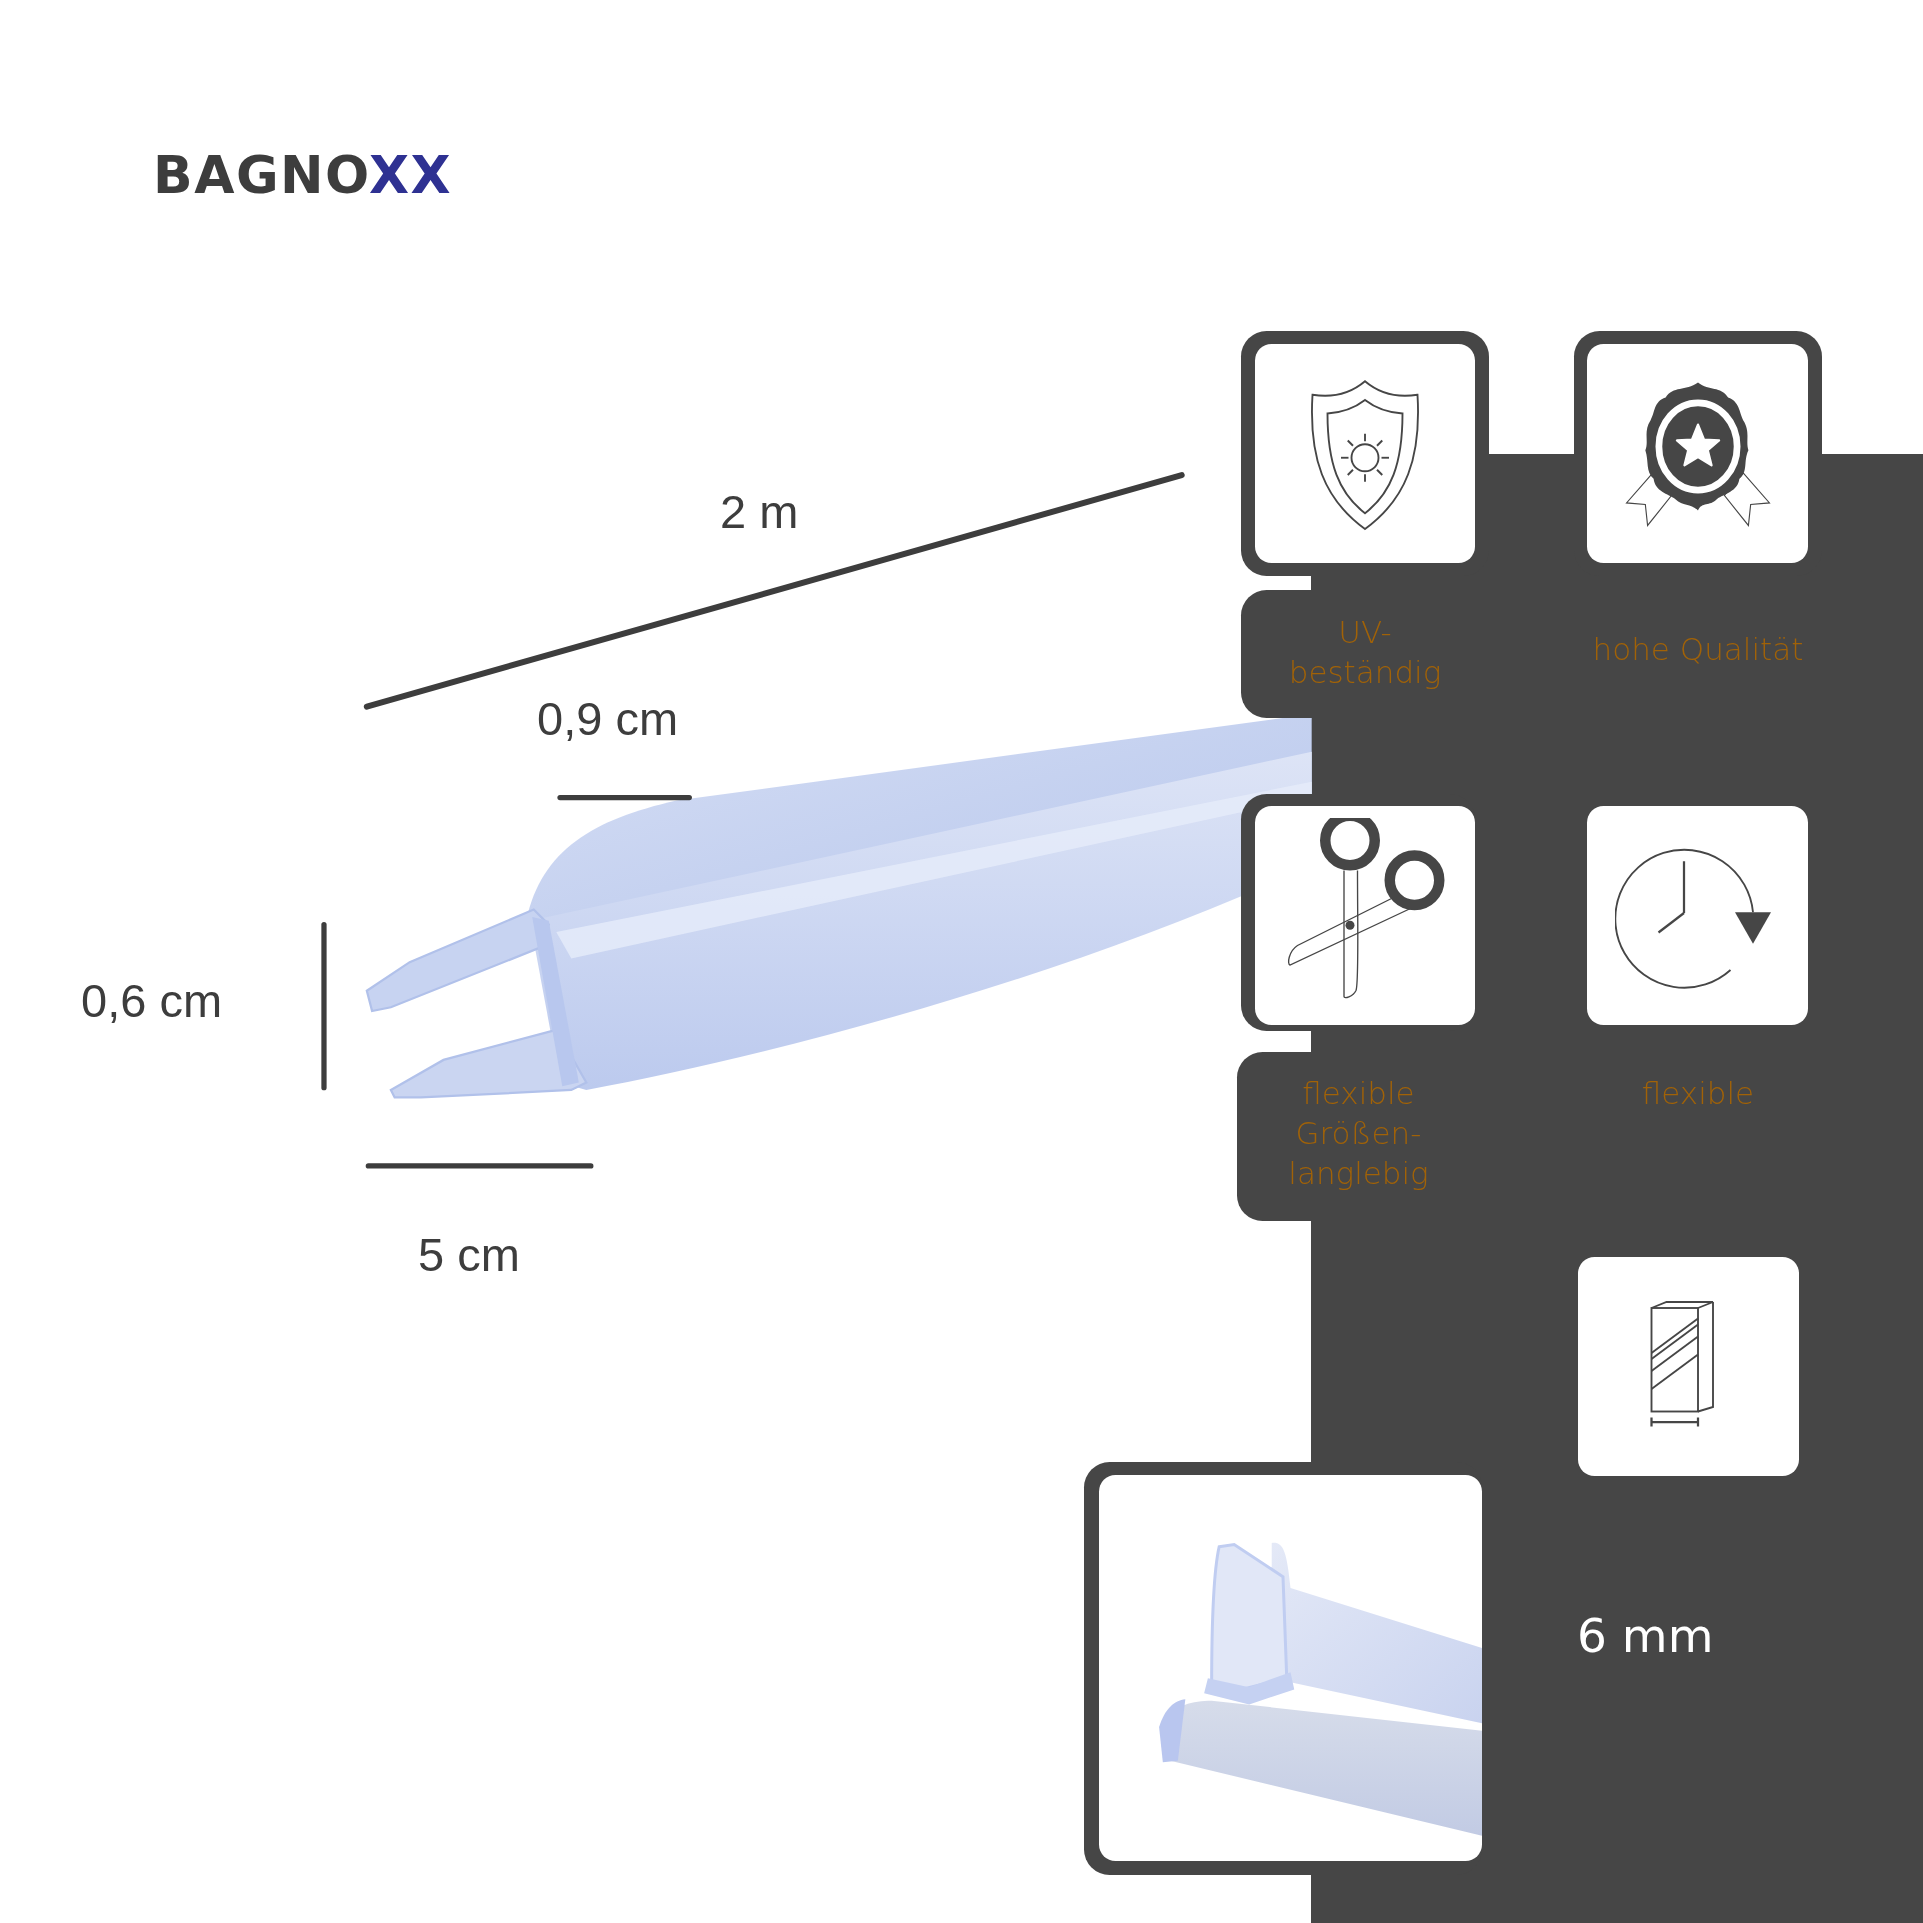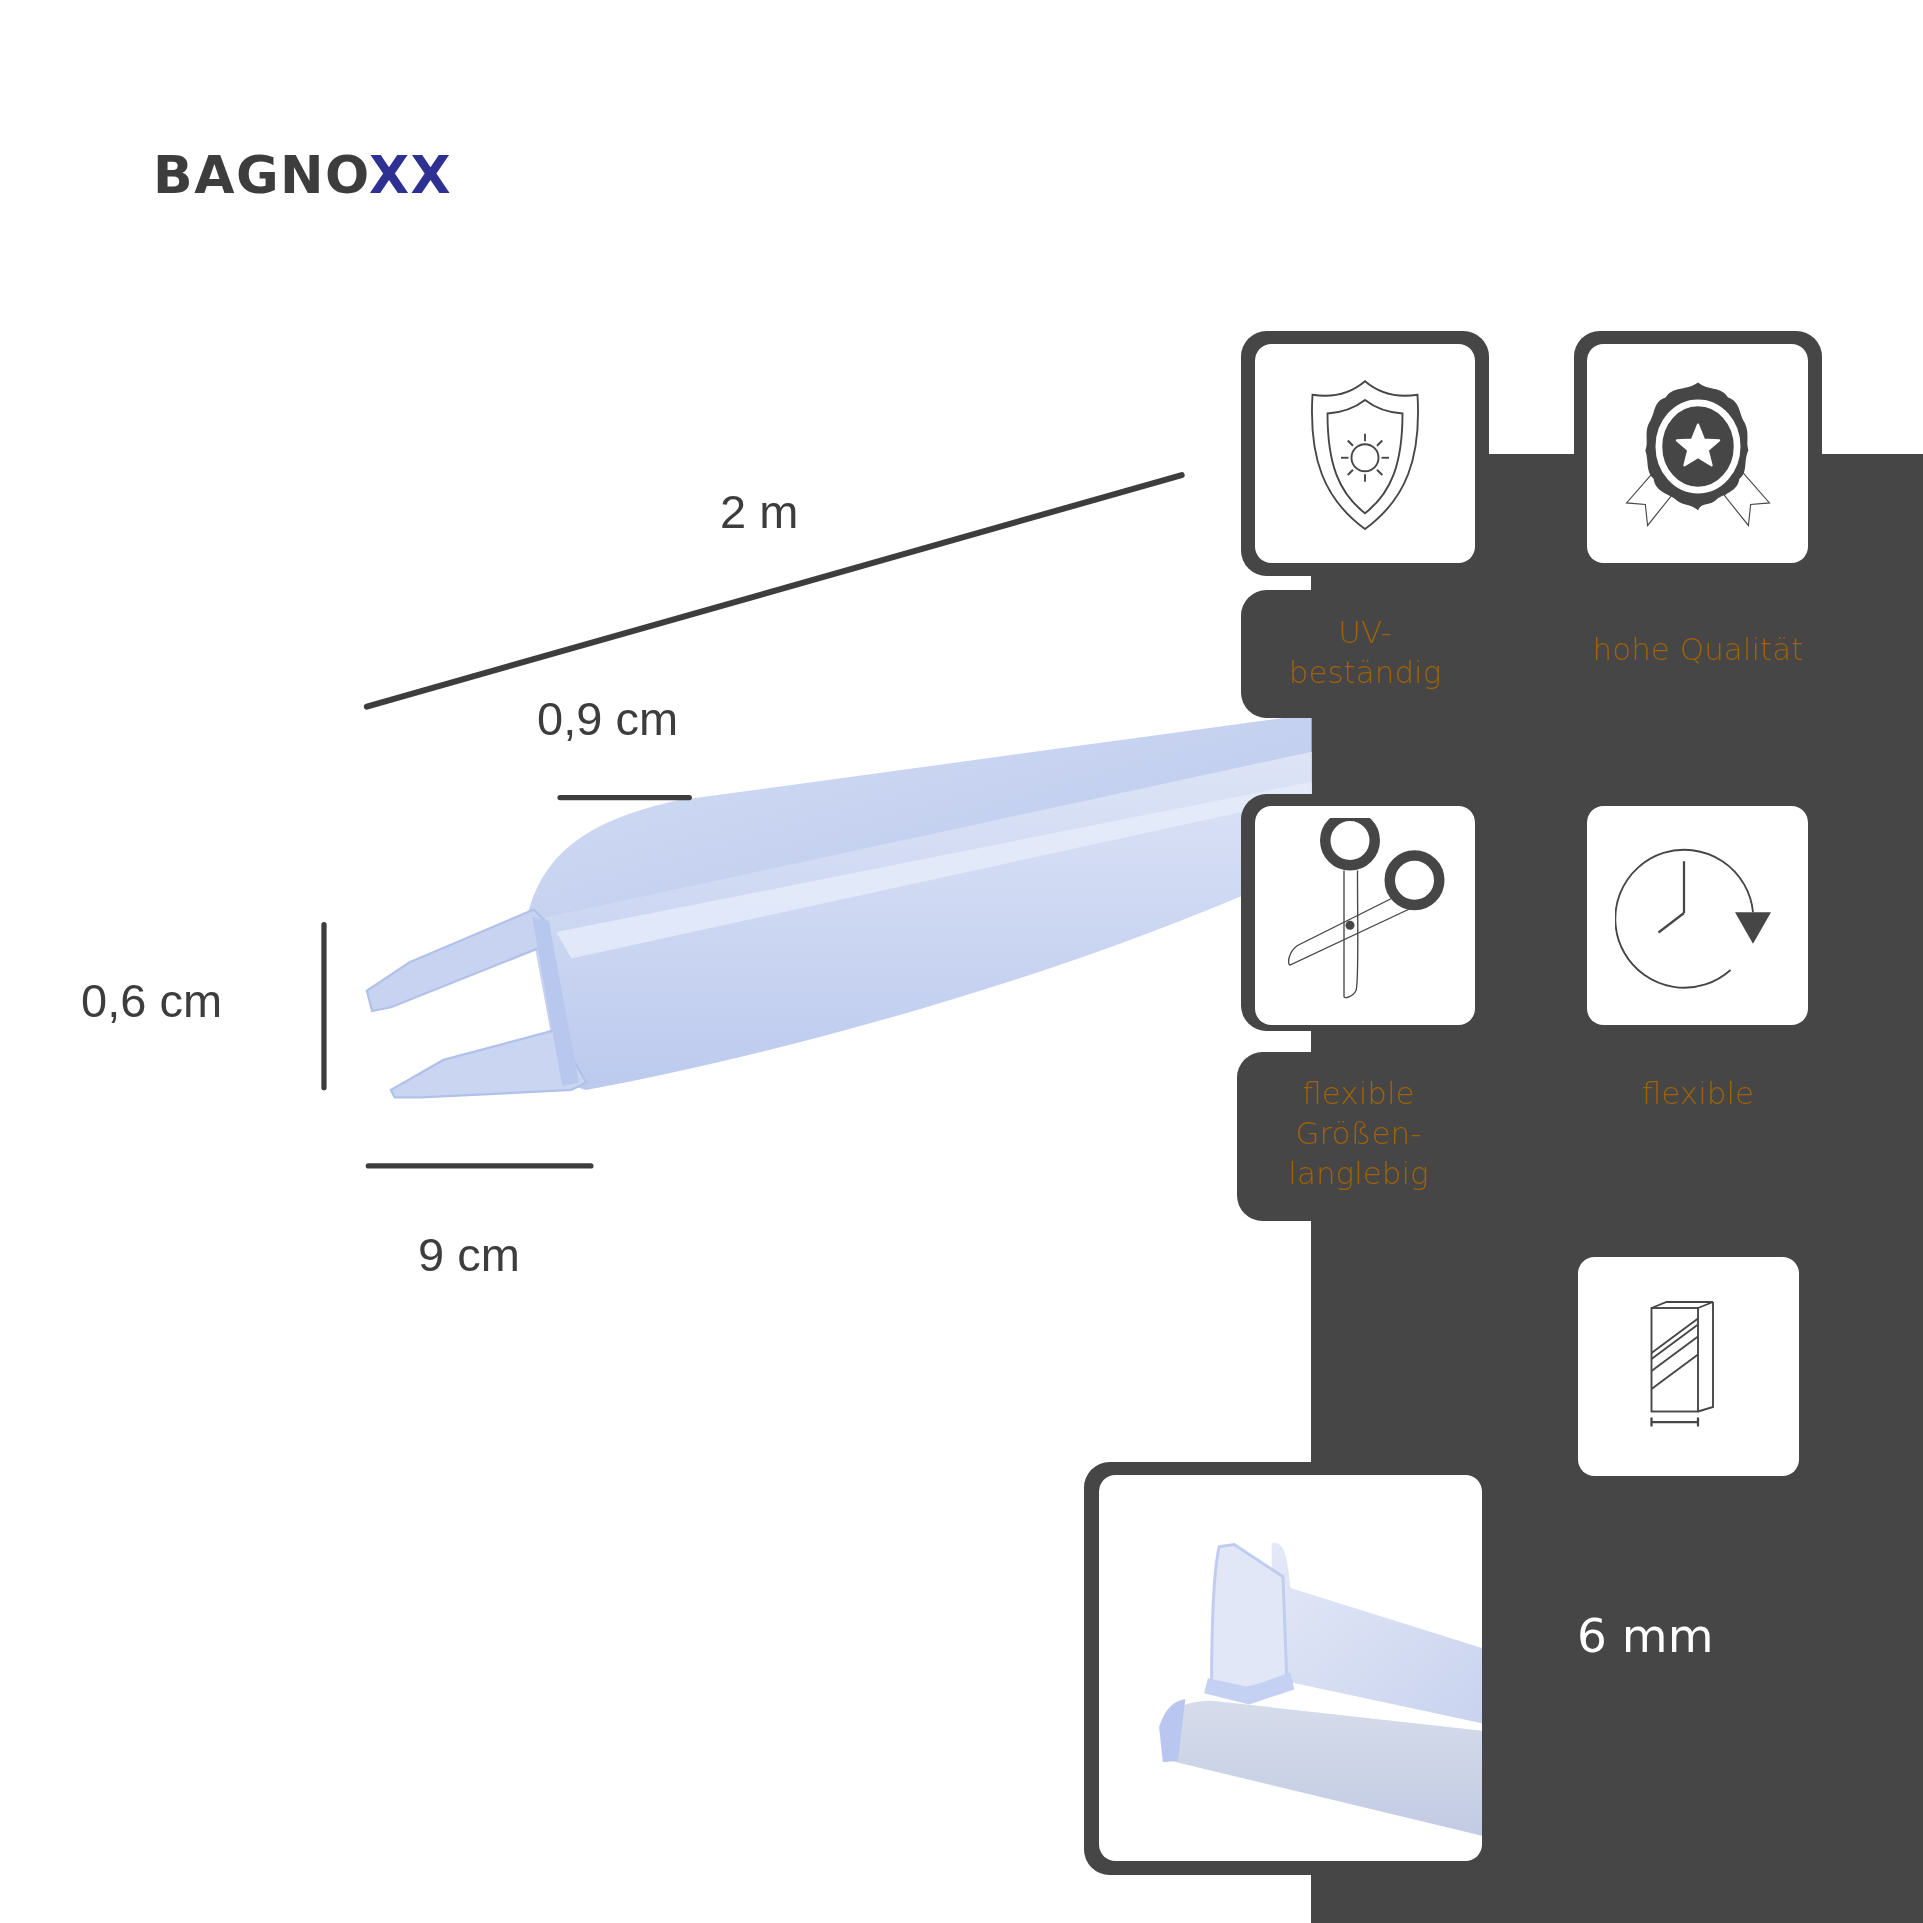--- a/index.html
+++ b/index.html
@@ -57,21 +57,21 @@
 
   <line x1="488" y1="940" x2="1572" y2="632" stroke="#3d3d3d" stroke-width="8" stroke-linecap="round"></line>
   <line x1="745" y1="1061" x2="917" y2="1061" stroke="#3d3d3d" stroke-width="7" stroke-linecap="round"></line>
   <line x1="431" y1="1230" x2="431" y2="1447" stroke="#3d3d3d" stroke-width="7" stroke-linecap="round"></line>
   <line x1="490" y1="1551" x2="786" y2="1551" stroke="#3d3d3d" stroke-width="7" stroke-linecap="round"></line>
 </svg>
 
 <div class="abs dim-label" style="left:720px;top:488px;">2 m</div>
 <div class="abs dim-label" style="left:537px;top:695px;">0,9 cm</div>
 <div class="abs dim-label" style="left:81px;top:977px;">0,6 cm</div>
-<div class="abs dim-label" style="left:418px;top:1231px;">9 cm</div>
+<div class="abs dim-label" style="left:418px;top:1231px;">5 cm</div>
 
 <div class="abs frame" style="left:1241px;top:331px;width:248px;height:245px;"></div>
 <div class="abs card" style="left:1255px;top:344px;width:220px;height:219px;">
   <svg width="150" height="158" viewBox="0 0 200 210">
     <path d="M100,8 C80,25 55,30 30,26 C25,110 45,165 100,205 C155,165 175,110 170,26 C145,30 120,25 100,8 Z" fill="none" stroke="#464646" stroke-width="2.5"></path>
     <path d="M100,33 C82,47 65,50 50,51 C50,118 65,157 100,184 C135,157 150,118 150,51 C135,50 118,47 100,33 Z" fill="none" stroke="#464646" stroke-width="2.5"></path>
     <circle cx="100" cy="110" r="18" fill="none" stroke="#464646" stroke-width="2.5"></circle>
     <g stroke="#464646" stroke-width="2.5">
       <line x1="100" y1="78" x2="100" y2="88"></line>
         <line x1="100" y1="132" x2="100" y2="142"></line>

